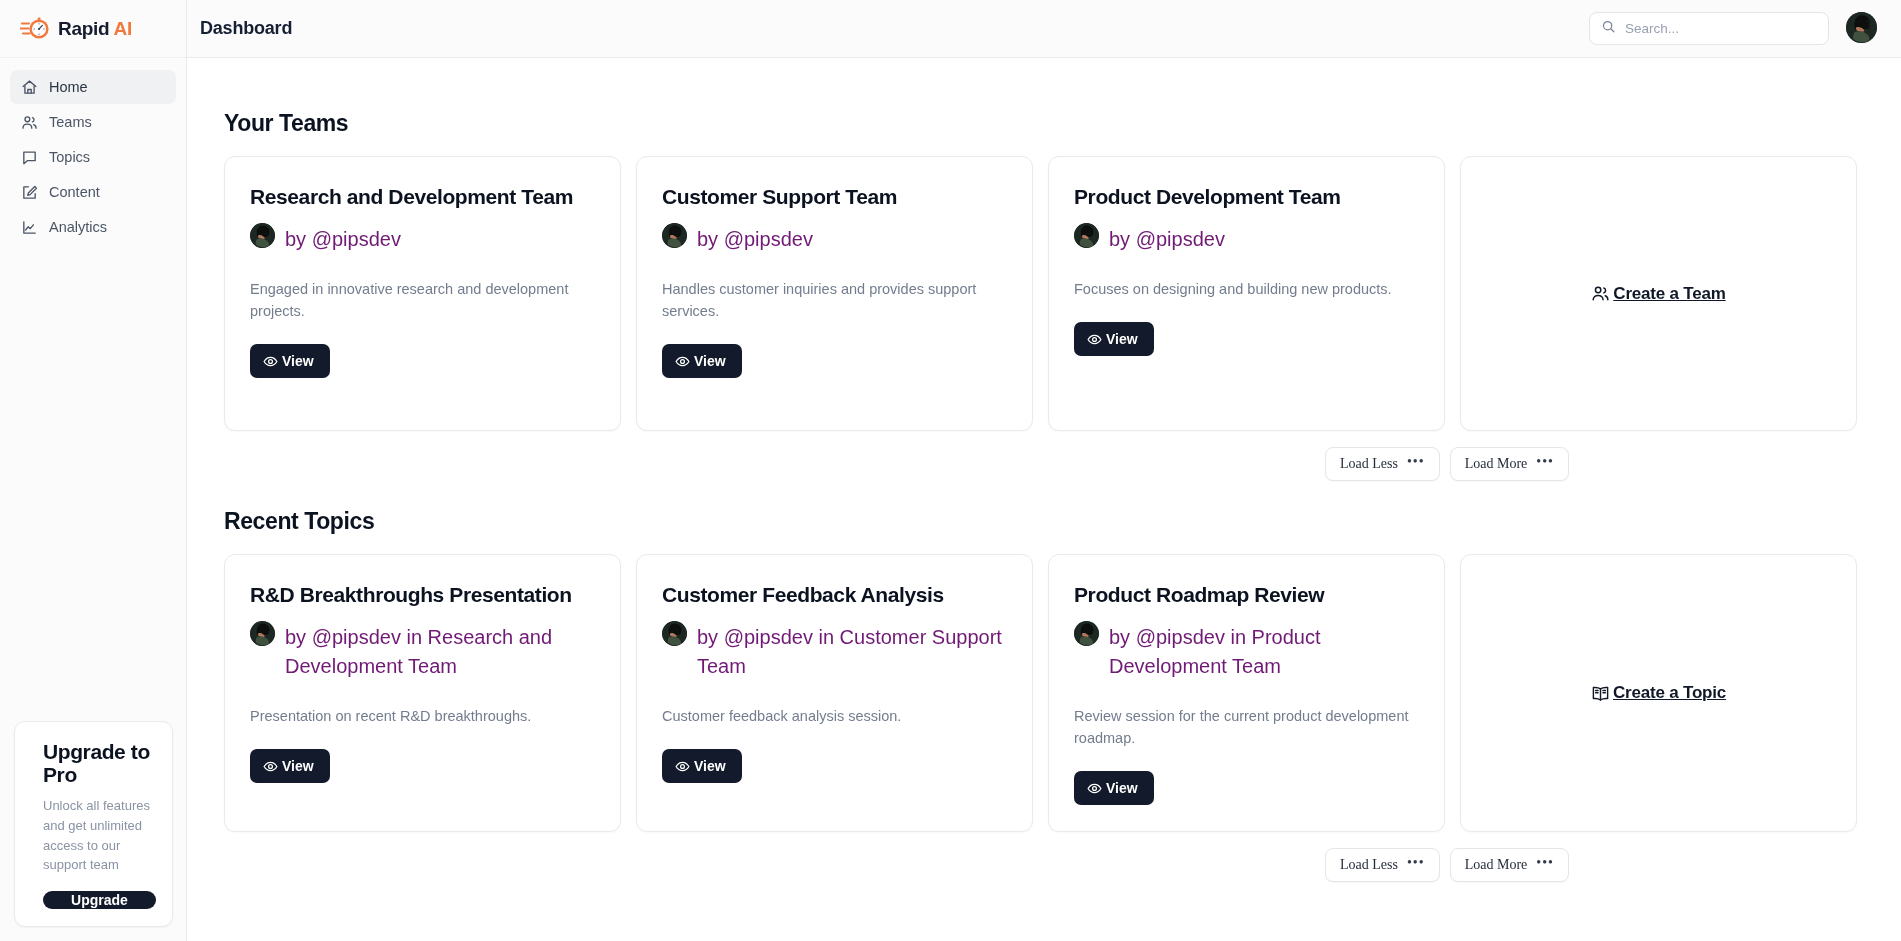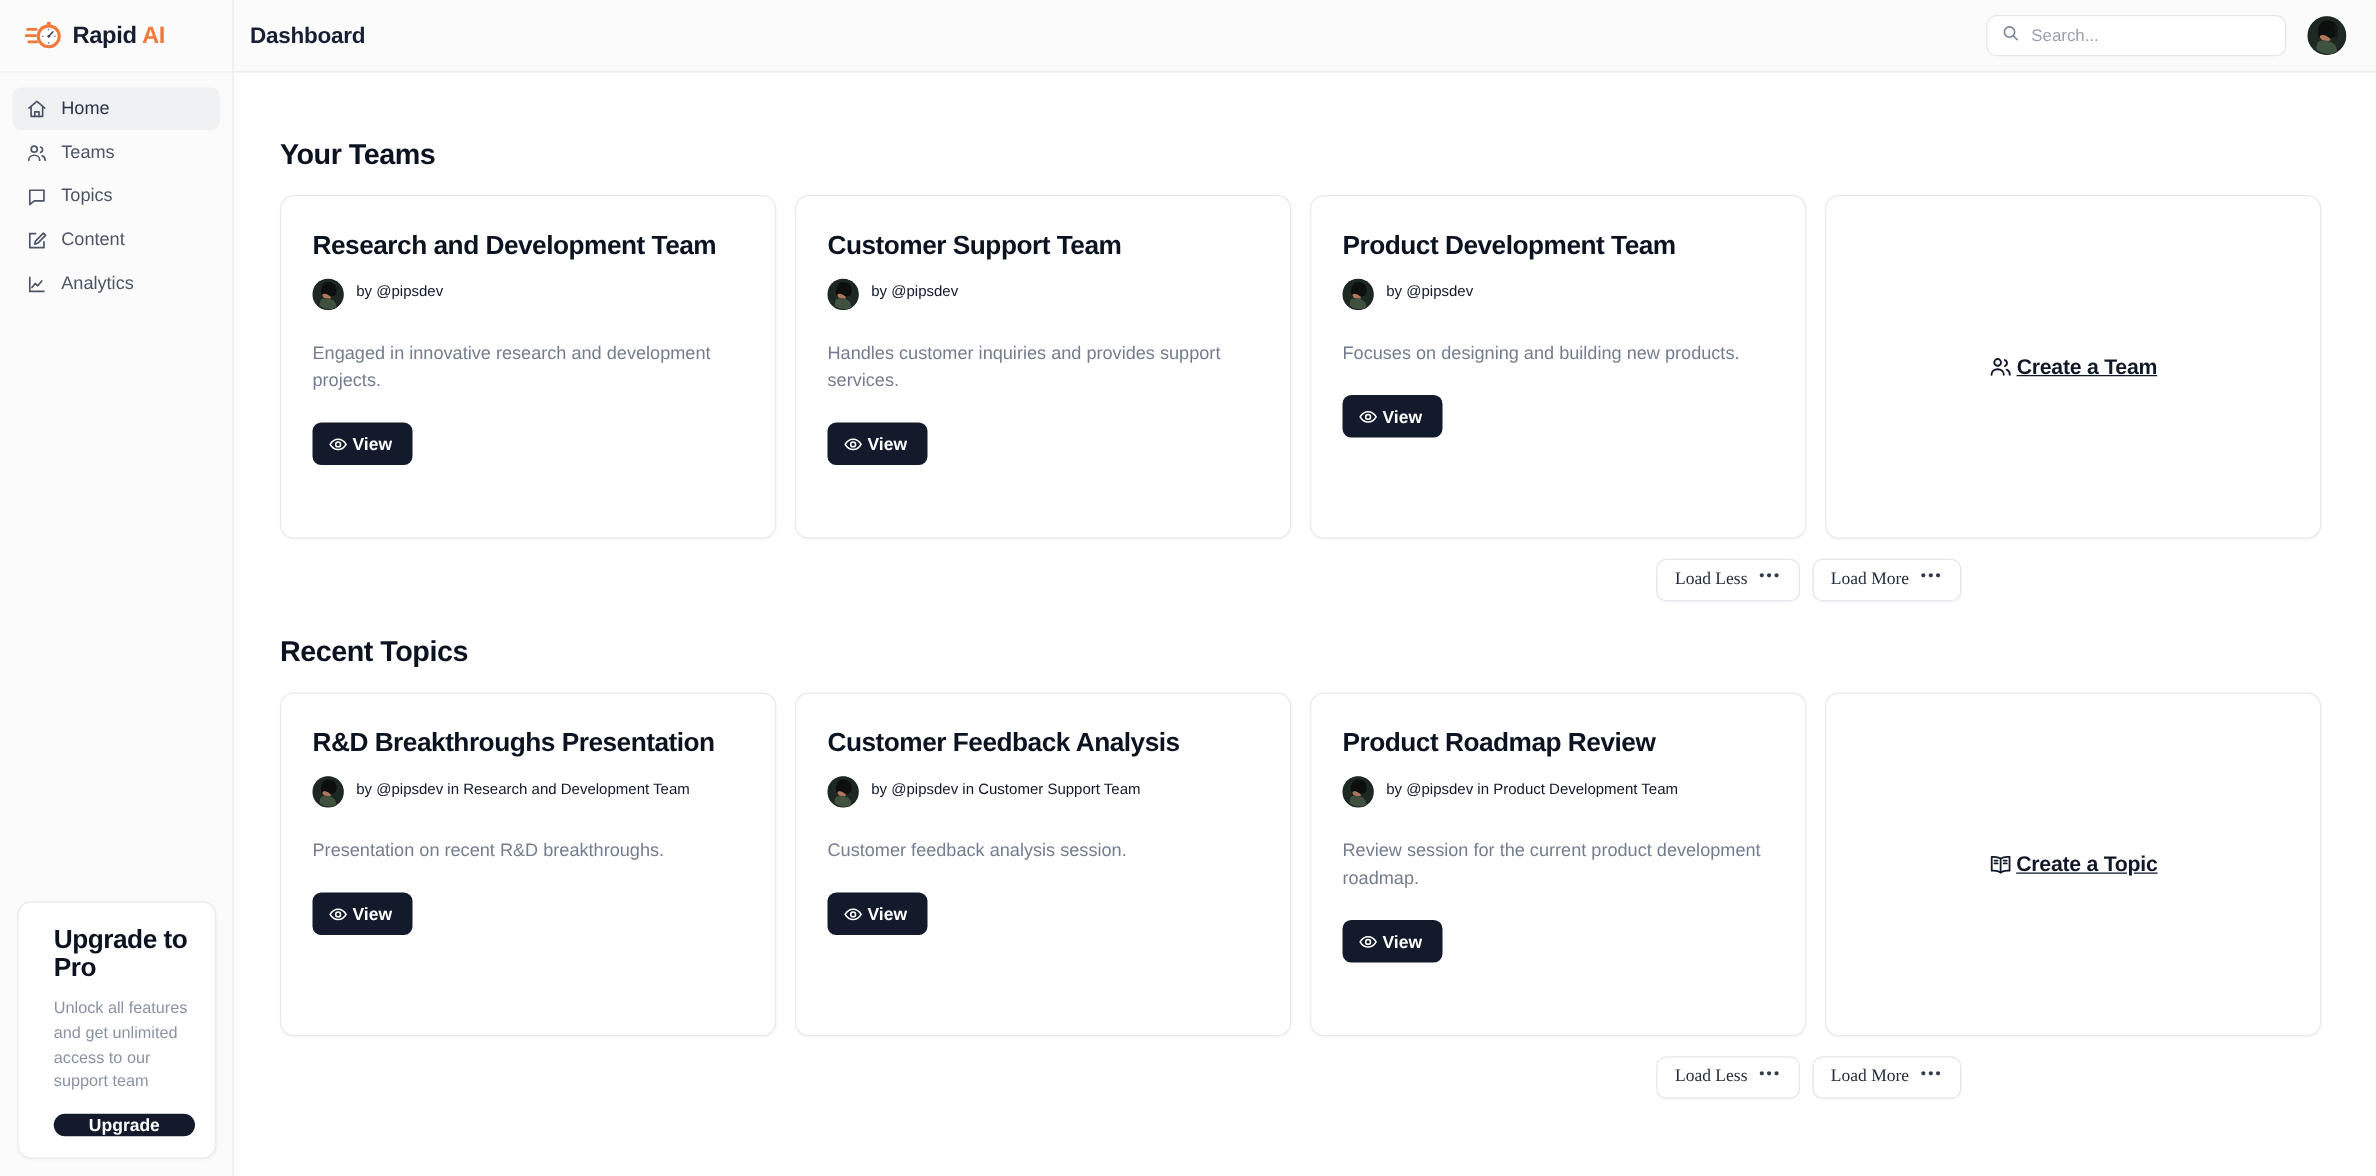--- a/index.html
+++ b/index.html
@@ -164,21 +164,20 @@
   }
   .page-title {
     font-size: 18px;
     font-weight: bold;
     color: #161f33;
     letter-spacing: -0.2px;
   }
   .topbar-right {
     margin-left: auto;
     display: flex;
-    align-items: center;
     gap: 17px;
   }
   .search-box {
     width: 240px;
     height: 33px;
     border: 1px solid #e3e5ea;
     border-radius: 8px;
     background: #ffffff;
     display: flex;
     align-items: center;
@@ -260,22 +259,22 @@
   .meta-avatar {
     width: 25px; height: 25px;
     border-radius: 50%;
     overflow: hidden;
     flex: 0 0 25px;
     background: #2c3a33;
     margin-top: 1px;
   }
   .meta-avatar svg { display: block; }
   .meta-text {
-    font-size: 12px;
-    color: #0f172a;
+    font-size: 20px;
+    color: #701a75;
     line-height: 1.45;
     padding-top: 3px;
   }
 
   .card-desc {
     font-size: 14.5px;
     line-height: 1.52;
     color: #737d8e;
     margin-bottom: 22px;
   }

